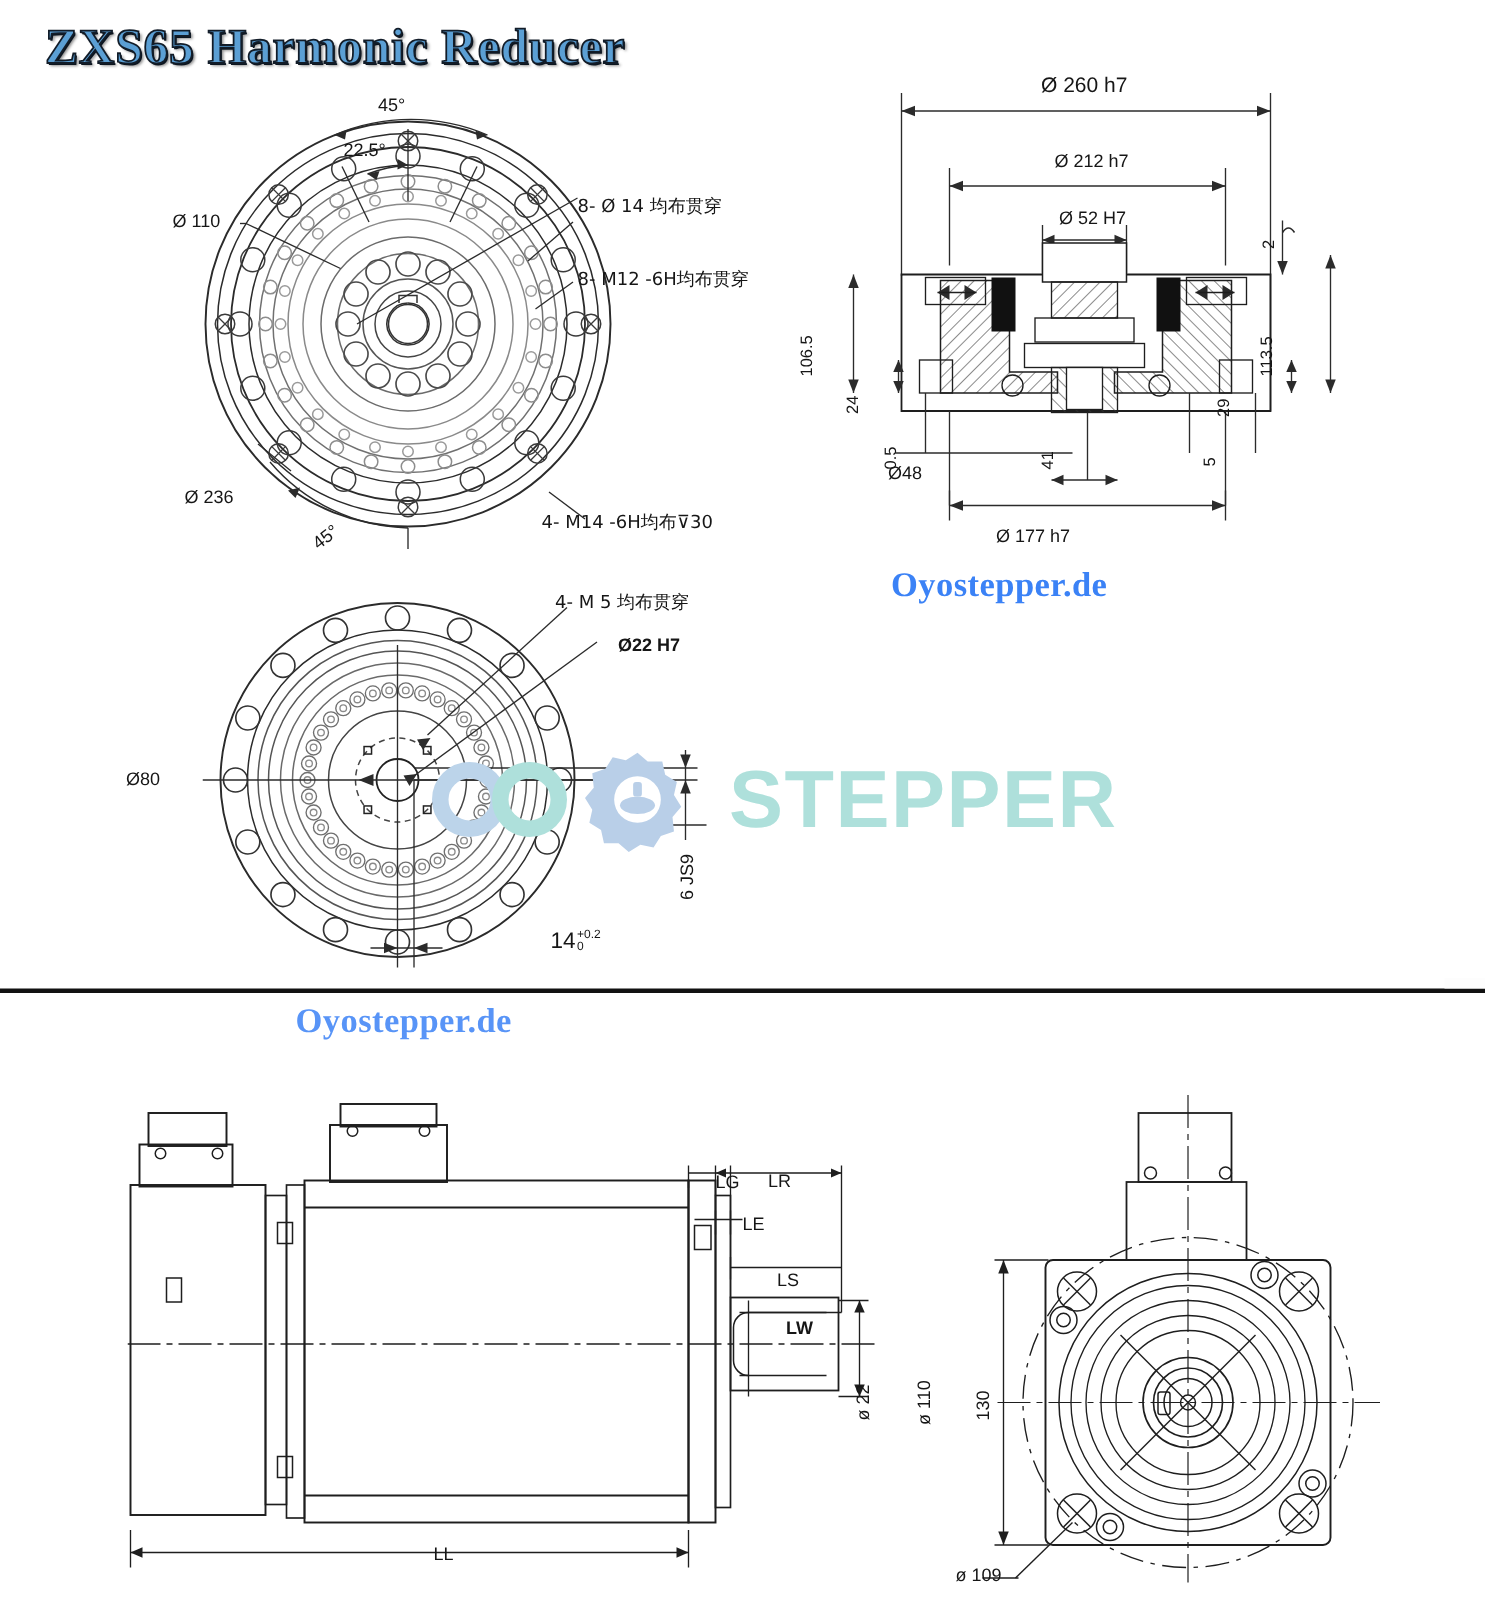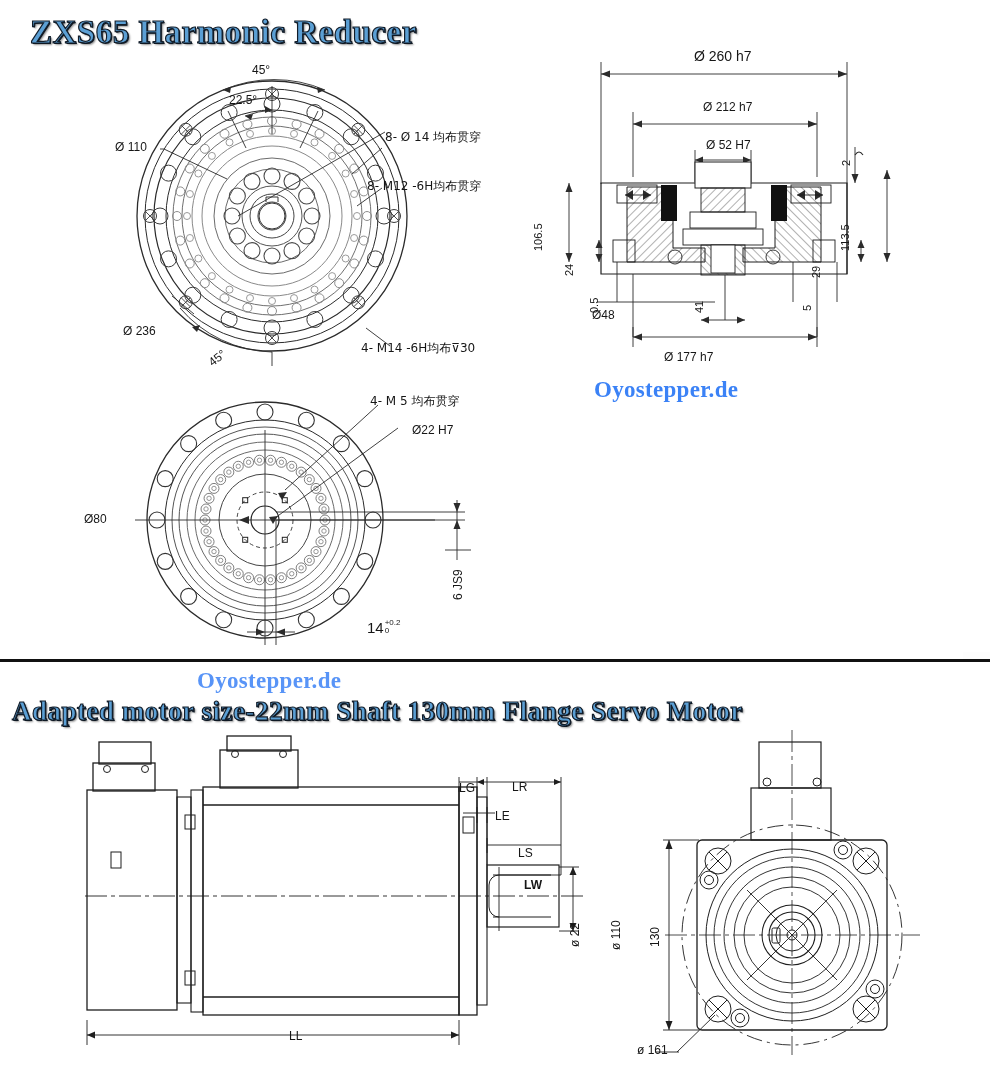--- a/index.html
+++ b/index.html
@@ -285,21 +285,21 @@
         <path d="M80 269 l-8 2 l5 5 z" fill="#2b2b2b" stroke="none"></path>
         <path d="M152 318 l-5 -6 l10 0 z" fill="#2b2b2b" stroke="none"></path>
       </g>
     </svg>
   </div>
 
   <div class="dim m" style="left:252px; top:64px;">45°</div>
   <div class="dim m" style="left:229px; top:94px;">22.5°</div>
   <div class="dim m" style="left:115px; top:141px;">Ø 110</div>
   <div class="dim cn" style="left:385px; top:131px;">8- Ø 14 均布贯穿</div>
-  <div class="dim cn" style="left:367px; top:180px;">8- M12 -6H均布贯穿</div>
+  <div class="dim cn" style="left:385px; top:180px;">8- M12 -6H均布贯穿</div>
   <div class="dim m" style="left:123px; top:325px;">Ø 236</div>
   <div class="dim cn" style="left:361px; top:342px;">4- M14 -6H均布⊽30</div>
   <div class="dim m" style="left:208px; top:352px; transform:rotate(-38deg);">45°</div>
 
   <div class="dwg" style="left:555px; top:52px;">
     <svg width="360" height="310" viewBox="0 0 360 310">
       <g fill="none" stroke="#2b2b2b" stroke-width="0.9">
 
         <path d="M46 22 L292 22"></path>
         <path d="M46 10 L46 132"></path>
@@ -548,34 +548,46 @@
         <path d="M141 112 L330 112"></path>
         <path d="M322 100 L322 160"></path>
         <path d="M322 112 l-3.5 -9 l7 0 z" fill="#2b2b2b" stroke="none"></path>
         <path d="M322 120 l-3.5 9 l7 0 z" fill="#2b2b2b" stroke="none"></path>
         <path d="M310 150 L336 150"></path>
       </g>
     </svg>
   </div>
 
   <div class="dim cn" style="left:370px; top:395px;">4- M 5 均布贯穿</div>
-  <div class="dim m" style="left:412px; top:424px;">Ø22 H7</div>
+  <div class="dim m" style="left:412px; top:424px;font-weight:bold;">Ø22 H7</div>
   <div class="dim m" style="left:84px;  top:513px;">Ø80</div>
   <div class="dim m rot90" style="left:464px; top:588px;">6 JS9</div>
   <div class="dim" style="left:367px; top:620px;">
     <span style="font-size:15px;">14</span><span class="tol"><span>+0.2</span><br><span>0</span></span>
   </div>
 
+  <div id="wm-logo">
+    <div class="wm-o1"></div>
+    <div class="wm-o2"></div>
+    <svg class="wm-gear" viewBox="0 0 80 72">
+      <g fill="#b9cfe8">
+        <path d="M40 4 l7 6 h10 l2 9 l8 5 l-2 9 l5 8 l-6 7 l1 10 l-9 3 l-5 8 l-9 -2 l-8 5 l-7 -6 h-10 l-2 -9 l-8 -5 l2 -9 l-5 -8 l6 -7 l-1 -10 l9 -3 l5 -8 l9 2 z"></path>
+      </g>
+      <circle cx="40" cy="36" r="16" fill="#ffffff"></circle>
+      <ellipse cx="40" cy="40" rx="12" ry="6" fill="#b9cfe8"></ellipse>
+      <rect x="37" y="24" width="6" height="10" rx="2" fill="#b9cfe8"></rect>
+    </svg>
+    <div class="wm-word">STEPPER</div>
+  </div>
 
   <div id="divider-top" class="divider"></div>
   <div id="hairline-right"></div>
 
   <div id="wm-mid" class="wm-text">Oyostepper.de</div>
 
-  <div id="title-motor" class="title-banner">Adapted motor size-22mm Shaft 130mm Flange Servo Motor</div>
 
   <div class="dwg" style="left:85px; top:735px;">
     <svg width="520" height="320" viewBox="0 0 520 320">
       <g fill="none" stroke="#1e1e1e" stroke-width="1.3">
 
         <rect x="2" y="55" width="90" height="220"></rect>
 
         <rect x="8" y="28" width="62" height="28"></rect>
         <rect x="14" y="7" width="52" height="22"></rect>
         <circle cx="22" cy="34" r="3.5" stroke-width="1"></circle>
@@ -637,21 +649,21 @@
 
         <path d="M2 285 L2 310"></path>
         <path d="M374 285 L374 310"></path>
         <path d="M2 300 L374 300"></path>
         <path d="M2 300 l8 -3.5 l0 7 z" fill="#1e1e1e" stroke="none"></path>
         <path d="M374 300 l-8 -3.5 l0 7 z" fill="#1e1e1e" stroke="none"></path>
       </g>
     </svg>
   </div>
 
-  <div class="dim m" style="left:459px; top:782px;">LG</div>
+  <div class="dim m" style="left:459px; top:782px;padding-left:18px;">LG</div>
   <div class="dim m" style="left:512px; top:781px;">LR</div>
   <div class="dim m" style="left:495px; top:810px;">LE</div>
   <div class="dim m" style="left:518px; top:847px;">LS</div>
   <div class="dim m" style="left:524px; top:879px;font-weight:bold;">LW</div>
   <div class="dim m rot90" style="left:581px; top:935px;">ø 22</div>
   <div class="dim m" style="left:289px; top:1030px;">LL</div>
 
   <div class="dwg" style="left:655px; top:730px;">
     <svg width="320" height="330" viewBox="0 0 320 330">
       <g fill="none" stroke="#1e1e1e" stroke-width="1.2">
@@ -722,15 +734,15 @@
         <path d="M8 300 L44 300"></path>
 
         <path d="M60 285 L22 322"></path>
         <path d="M-12 322 L24 322"></path>
       </g>
     </svg>
   </div>
 
   <div class="dim m rot90" style="left:622px; top:938px;">ø 110</div>
   <div class="dim m rot90" style="left:661px; top:935px;">130</div>
-  <div class="dim m" style="left:637px; top:1044px;">ø 161</div>
+  <div class="dim m" style="left:637px; top:1044px;">ø 109</div>
 
 </div>
 
 </body></html>

